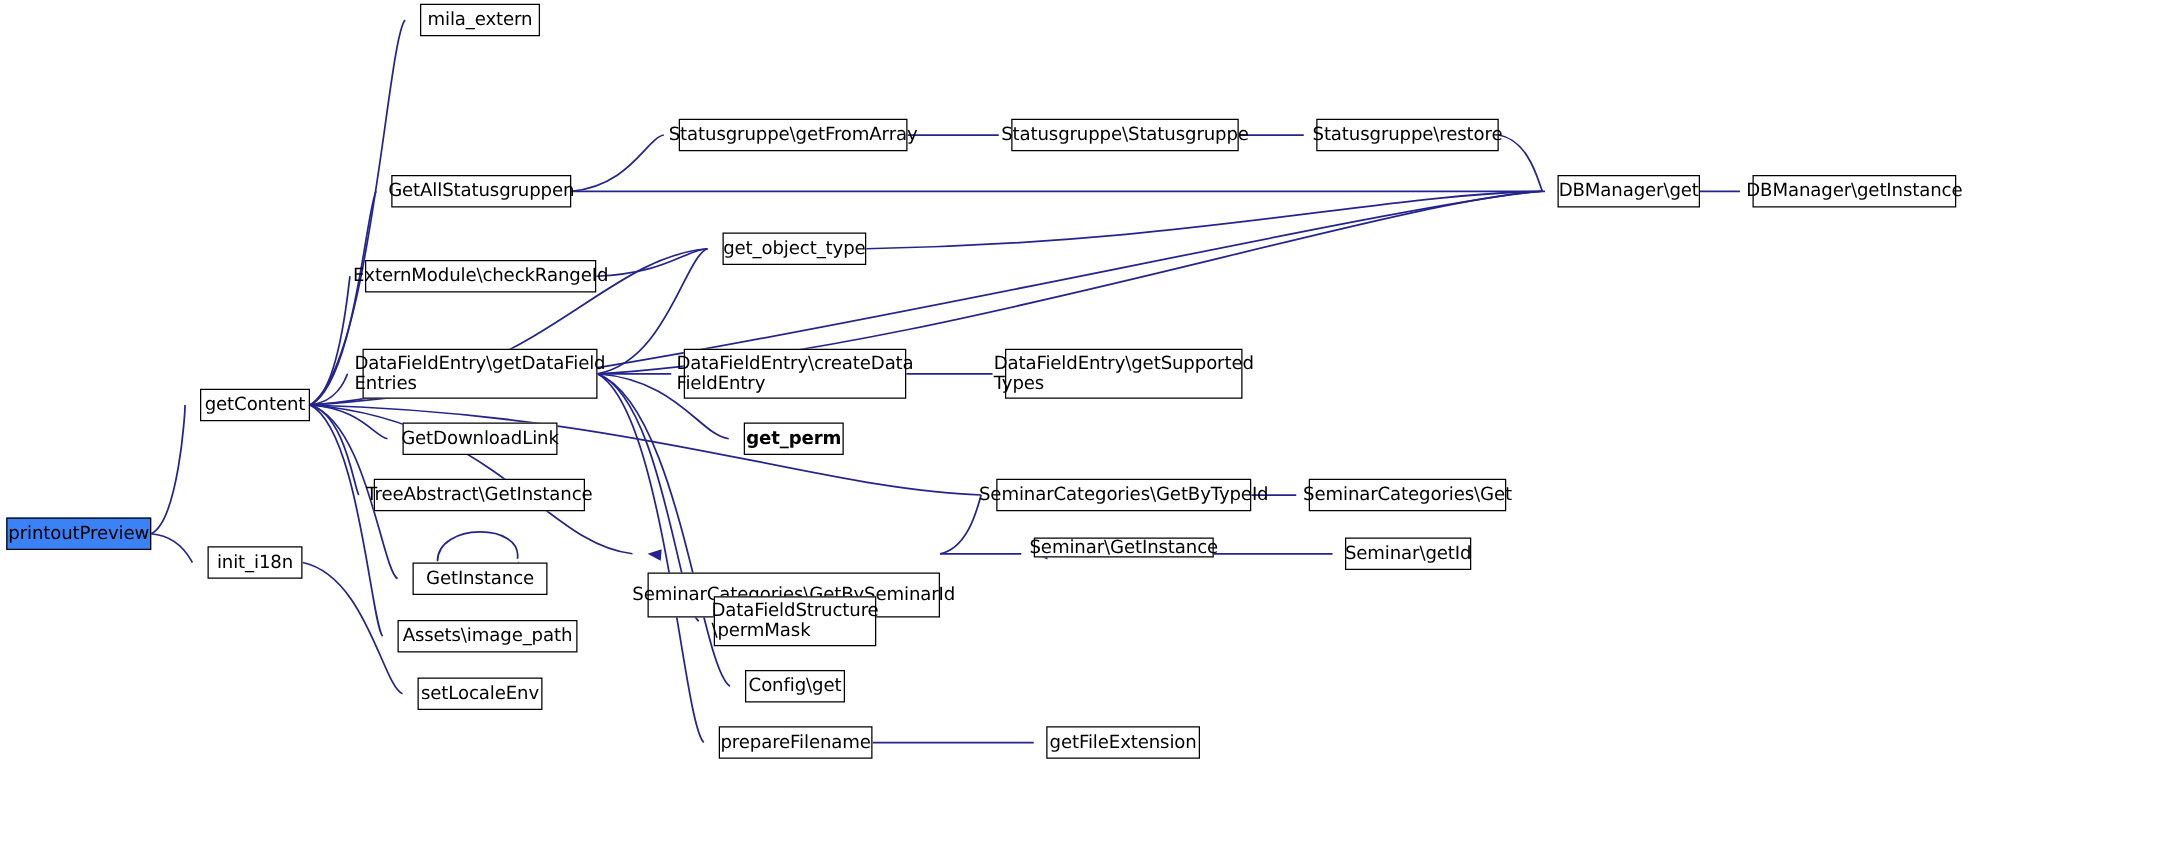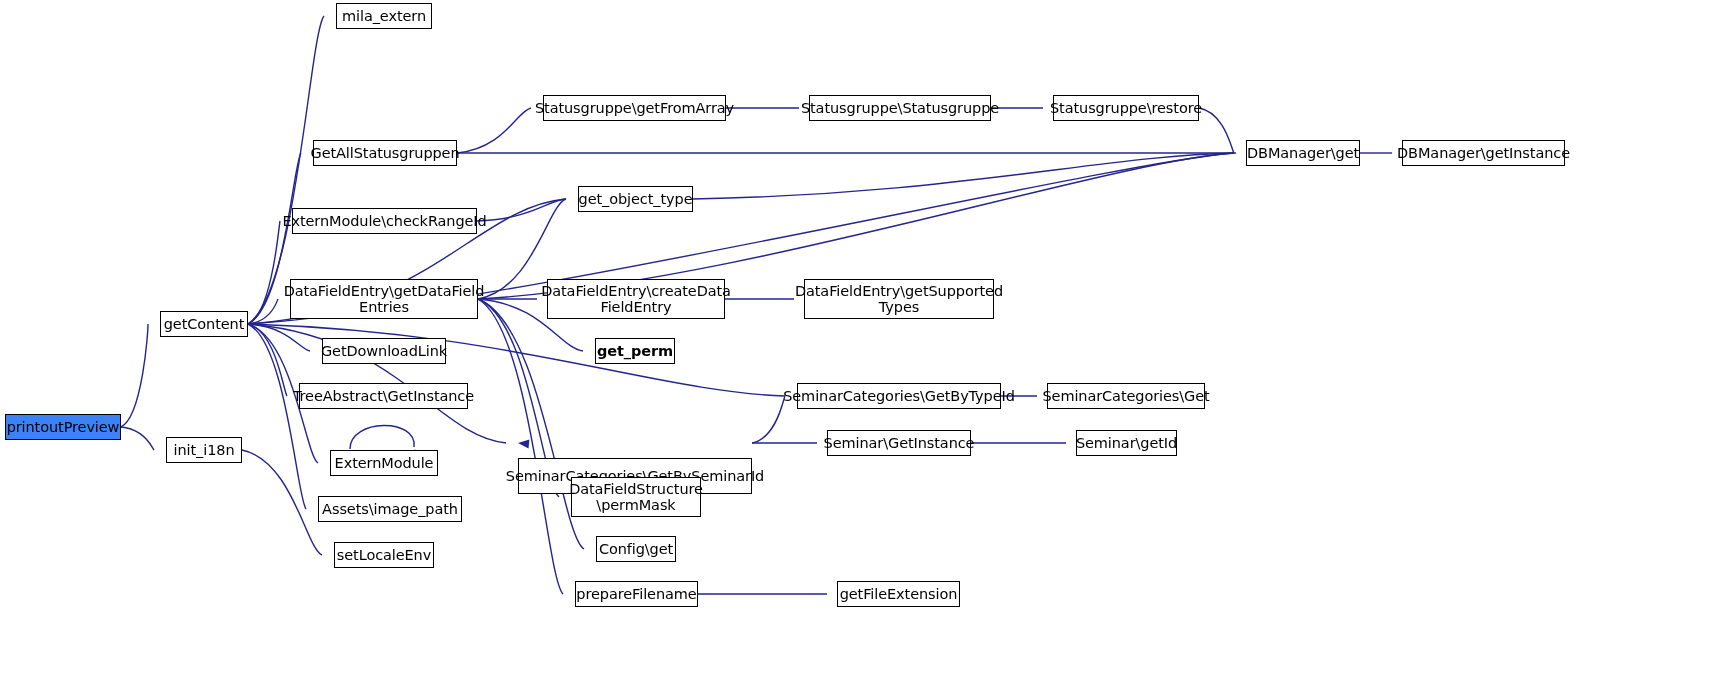--- a/index.html
+++ b/index.html
@@ -24,21 +24,20 @@
   }
   .gnode {
     position: absolute;
     box-sizing: border-box;
     border: 1px solid #000000;
     background: #ffffff;
     color: #000000;
     display: flex;
     align-items: center;
     justify-content: center;
-    text-align: center;
     line-height: 1.12;
     font-size: 14.5px;
     letter-spacing: -0.1px;
     white-space: pre-line;
     padding: 0 3px;
   }
   .gnode.root {
     background: #bfbfbf;
     border-color: #000000;
   }
@@ -131,38 +130,38 @@
       <div class="gnode root" style="left: 5px; top: 414px; width: 116px; height: 26px; background: #3b82f6;"><span class="lbl">printoutPreview</span></div>
       <div class="gnode" style="left: 160px; top: 311px; width: 88px; height: 26px;"><span class="lbl">getContent</span></div>
       <div class="gnode" style="left: 166px; top: 437px; width: 76px; height: 26px;"><span class="lbl">init_i18n</span></div>
       <div class="gnode" style="left: 336px; top: 3px; width: 96px; height: 26px;"><span class="lbl">mila_extern</span></div>
       <div class="gnode" style="left: 313px; top: 140px; width: 144px; height: 26px;"><span class="lbl">GetAllStatusgruppen</span></div>
       <div class="gnode" style="left: 292px; top: 208px; width: 185px; height: 26px;"><span class="lbl">ExternModule\checkRangeId</span></div>
       <div class="gnode" style="left: 290px; top: 279px; width: 188px; height: 40px;"><span class="lbl">DataFieldEntry\getDataField
 Entries</span></div>
       <div class="gnode" style="left: 322px; top: 338px; width: 124px; height: 26px;"><span class="lbl">GetDownloadLink</span></div>
       <div class="gnode" style="left: 299px; top: 383px; width: 169px; height: 26px;"><span class="lbl">TreeAbstract\GetInstance</span></div>
-      <div class="gnode" style="left: 330px; top: 450px; width: 108px; height: 26px;"><span class="lbl">ExternModule</span></div>
+      <div class="gnode" style="left: 330px; top: 450px; width: 108px; height: 26px;"><span class="lbl">GetInstance</span></div>
       <div class="gnode" style="left: 318px; top: 496px; width: 144px; height: 26px;"><span class="lbl">Assets\image_path</span></div>
       <div class="gnode" style="left: 334px; top: 542px; width: 100px; height: 26px;"><span class="lbl">setLocaleEnv</span></div>
       <div class="gnode" style="left: 543px; top: 95px; width: 183px; height: 26px;"><span class="lbl">Statusgruppe\getFromArray</span></div>
       <div class="gnode" style="left: 578px; top: 186px; width: 115px; height: 26px;"><span class="lbl">get_object_type</span></div>
       <div class="gnode" style="left: 547px; top: 279px; width: 178px; height: 40px;"><span class="lbl">DataFieldEntry\createData
 FieldEntry</span></div>
       <div class="gnode" style="left: 595px; top: 338px; width: 80px; height: 26px; font-weight: bold;"><span class="lbl">get_perm</span></div>
       <div class="gnode" style="left: 518px; top: 430px; width: 234px; height: 36px; margin-top: 28px;"><span class="lbl">SeminarCategories\GetBySeminarId</span></div>
       <div class="gnode" style="left: 571px; top: 477px; width: 130px; height: 40px;"><span class="lbl">DataFieldStructure
 \permMask</span></div>
       <div class="gnode" style="left: 596px; top: 536px; width: 80px; height: 26px;"><span class="lbl">Config\get</span></div>
       <div class="gnode" style="left: 575px; top: 581px; width: 123px; height: 26px;"><span class="lbl">prepareFilename</span></div>
       <div class="gnode" style="left: 809px; top: 95px; width: 182px; height: 26px;"><span class="lbl">Statusgruppe\Statusgruppe</span></div>
       <div class="gnode" style="left: 804px; top: 279px; width: 190px; height: 40px;"><span class="lbl">DataFieldEntry\getSupported
 Types</span></div>
       <div class="gnode" style="left: 797px; top: 383px; width: 204px; height: 26px;"><span class="lbl">SeminarCategories\GetByTypeId</span></div>
-      <div class="gnode" style="left: 827px; top: 430px; width: 144px; height: 26px;"><span class="lbl">Seminar\GetInstance</span></div>
+      <div class="gnode" style="left: 827px; top: 430px; width: 144px; height: 16px;"><span class="lbl">Seminar\GetInstance</span></div>
       <div class="gnode" style="left: 837px; top: 581px; width: 123px; height: 26px;"><span class="lbl">getFileExtension</span></div>
       <div class="gnode" style="left: 1053px; top: 95px; width: 146px; height: 26px;"><span class="lbl">Statusgruppe\restore</span></div>
       <div class="gnode" style="left: 1047px; top: 383px; width: 158px; height: 26px;"><span class="lbl">SeminarCategories\Get</span></div>
       <div class="gnode" style="left: 1076px; top: 430px; width: 101px; height: 26px;"><span class="lbl">Seminar\getId</span></div>
       <div class="gnode" style="left: 1246px; top: 140px; width: 114px; height: 26px;"><span class="lbl">DBManager\get</span></div>
       <div class="gnode" style="left: 1402px; top: 140px; width: 163px; height: 26px;"><span class="lbl">DBManager\getInstance</span></div>
     </div>
 </div>
 
 </body></html>

